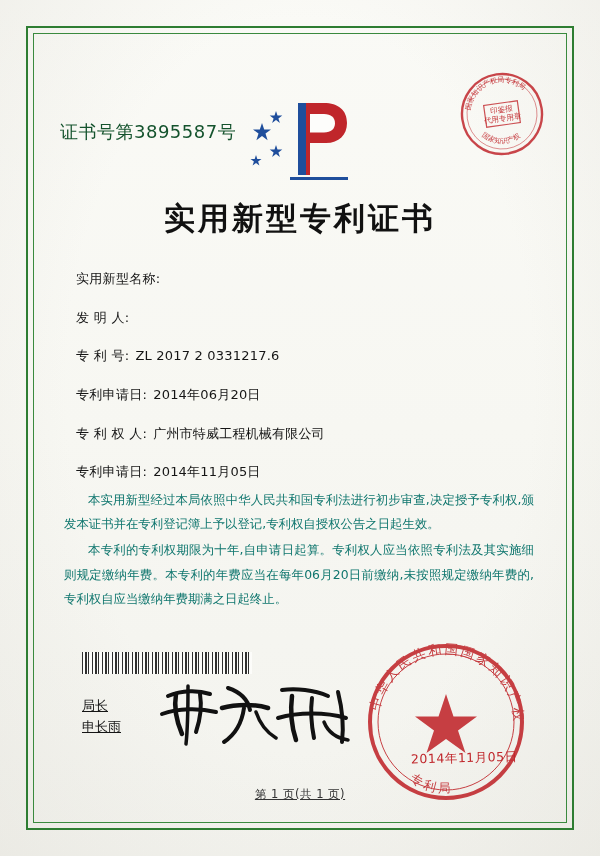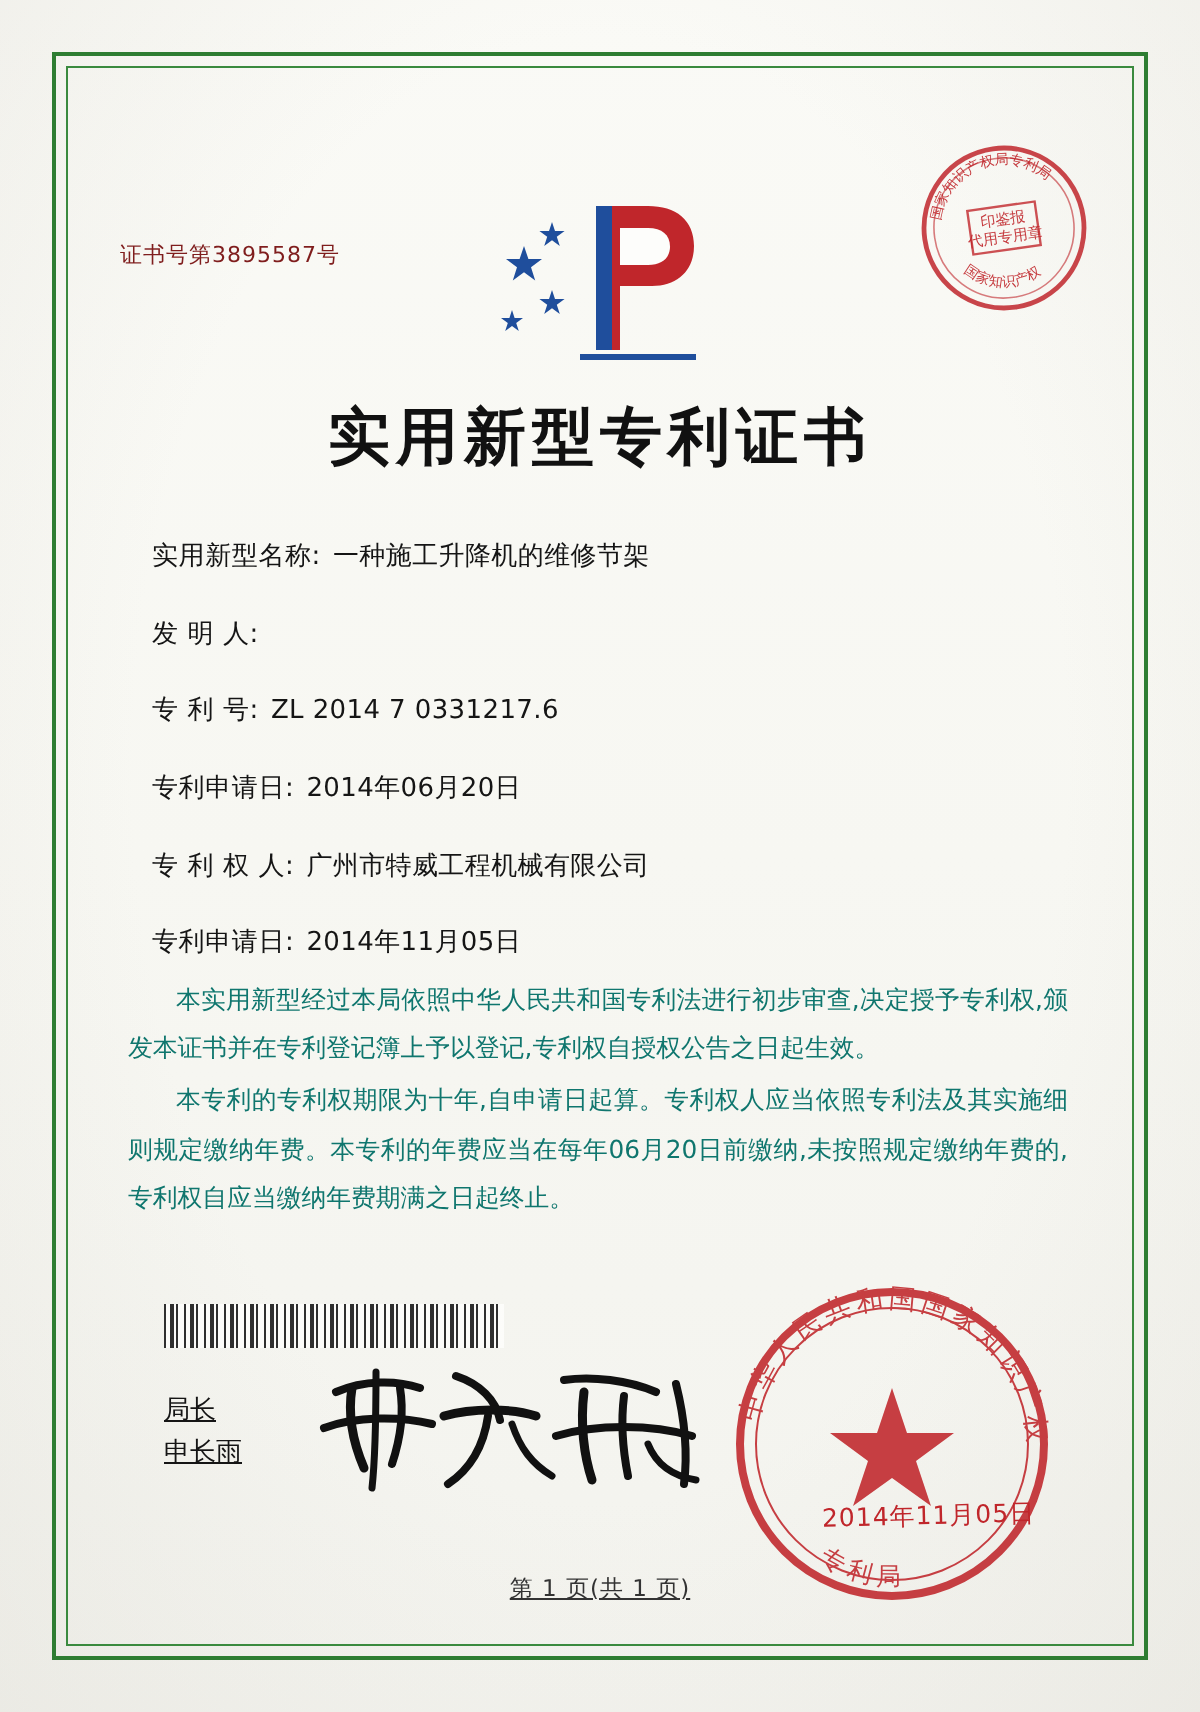--- a/index.html
+++ b/index.html
@@ -58,22 +58,22 @@
     top: 48px;
     right: 48px;
     bottom: 48px;
   }
 
   
   .cert-no {
     position: absolute;
     left: 12px;
     top: 72px;
-    font-size: 11px;
-    color: #7f1d1d;
+    font-size: 18px;
+    color: #14532d;
     letter-spacing: 0.5px;
     white-space: nowrap;
   }
 
   
   .logo {
     position: absolute;
     left: 50%;
     top: 45px;
     transform: translateX(-50%);
@@ -266,28 +266,27 @@
           </text>
         </g>
       </svg>
     </div>
 
     <div class="title">实用新型专利证书</div>
 
     <div class="fields">
       <div class="field-row">
         <span class="field-label">实用新型名称:</span>
-        <span class="field-value">一种施工升降机的维修节架</span>
       </div>
       <div class="field-row">
         <span class="field-label">发 明 人:</span>
       </div>
       <div class="field-row">
         <span class="field-label">专 利 号:</span>
-        <span class="field-value">ZL 2014 7 0331217.6</span>
+        <span class="field-value">ZL 2017 2 0331217.6</span>
       </div>
       <div class="field-row">
         <span class="field-label">专利申请日:</span>
         <span class="field-value">2014年06月20日</span>
       </div>
       <div class="field-row">
         <span class="field-label">专 利 权 人:</span>
         <span class="field-value">广州市特威工程机械有限公司</span>
       </div>
       <div class="field-row">

